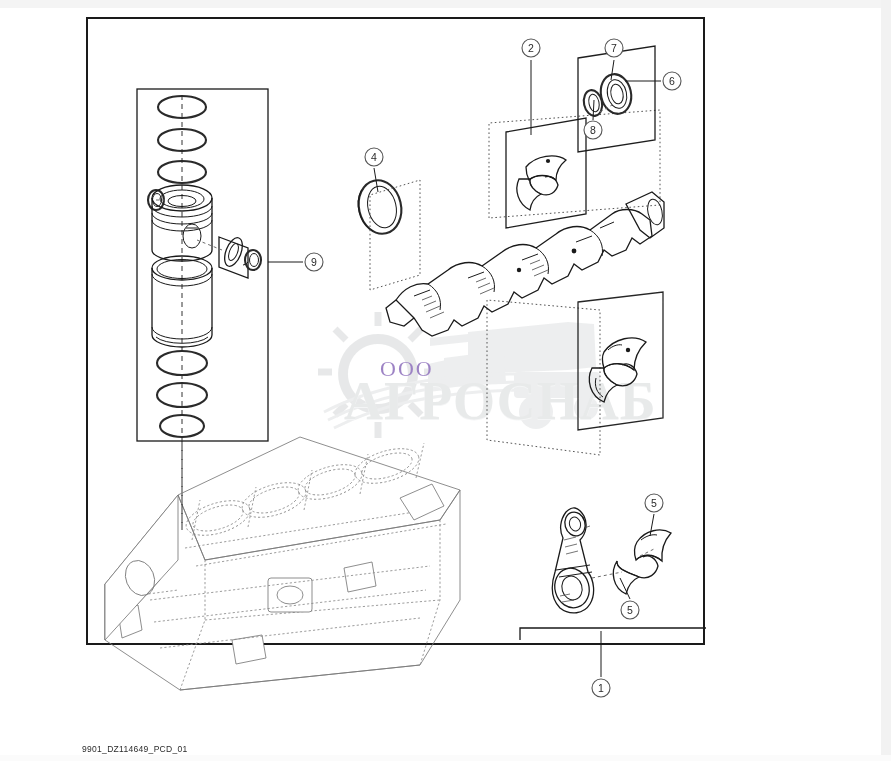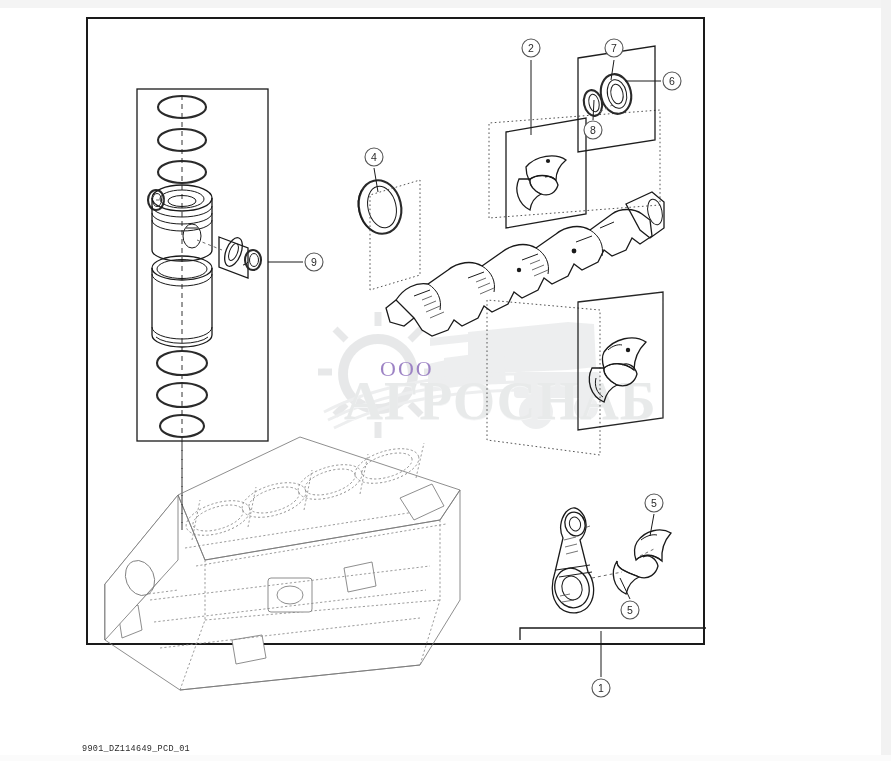--- a/index.html
+++ b/index.html
@@ -18,21 +18,21 @@
   
   .frame{
     position:absolute;left:86px;top:17px;width:619px;height:628px;
     border:2px solid #1a1a1a;background:#fff;box-sizing:border-box;
   }
   .svg-layer{position:absolute;left:0;top:0;width:891px;height:761px;pointer-events:none;}
 
   .caption{
     position:absolute;left:82px;top:744px;
     font-size:8.5px;color:#2b2b2b;letter-spacing:.3px;
-    font-family:Liberation Mono, monospace;
+    font-family:Liberation Sans, sans-serif;
     white-space:nowrap;
   }
 
   
   .watermark{
     position:absolute;left:318px;top:312px;width:300px;height:130px;
     opacity:.55;pointer-events:none;
   }
   .wm-text{
     position:absolute;left:26px;top:62px;

